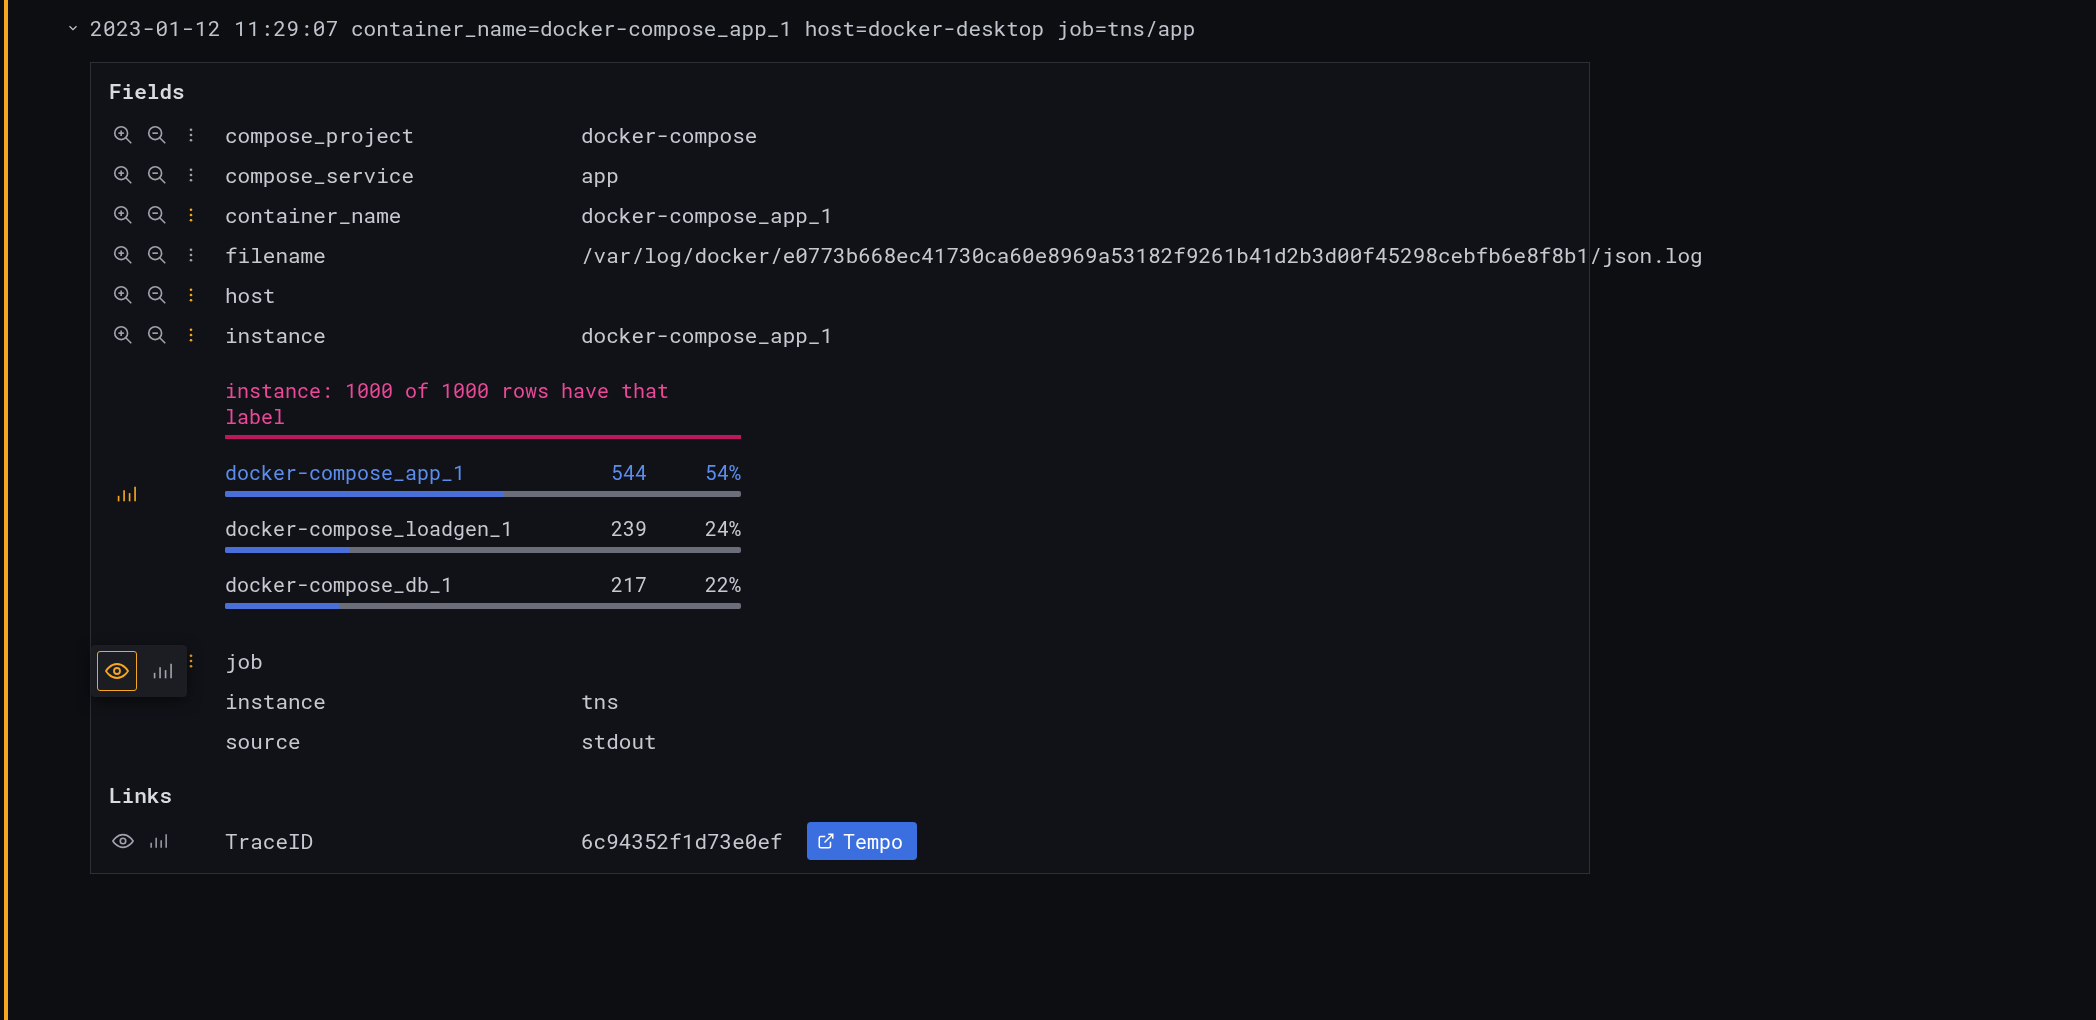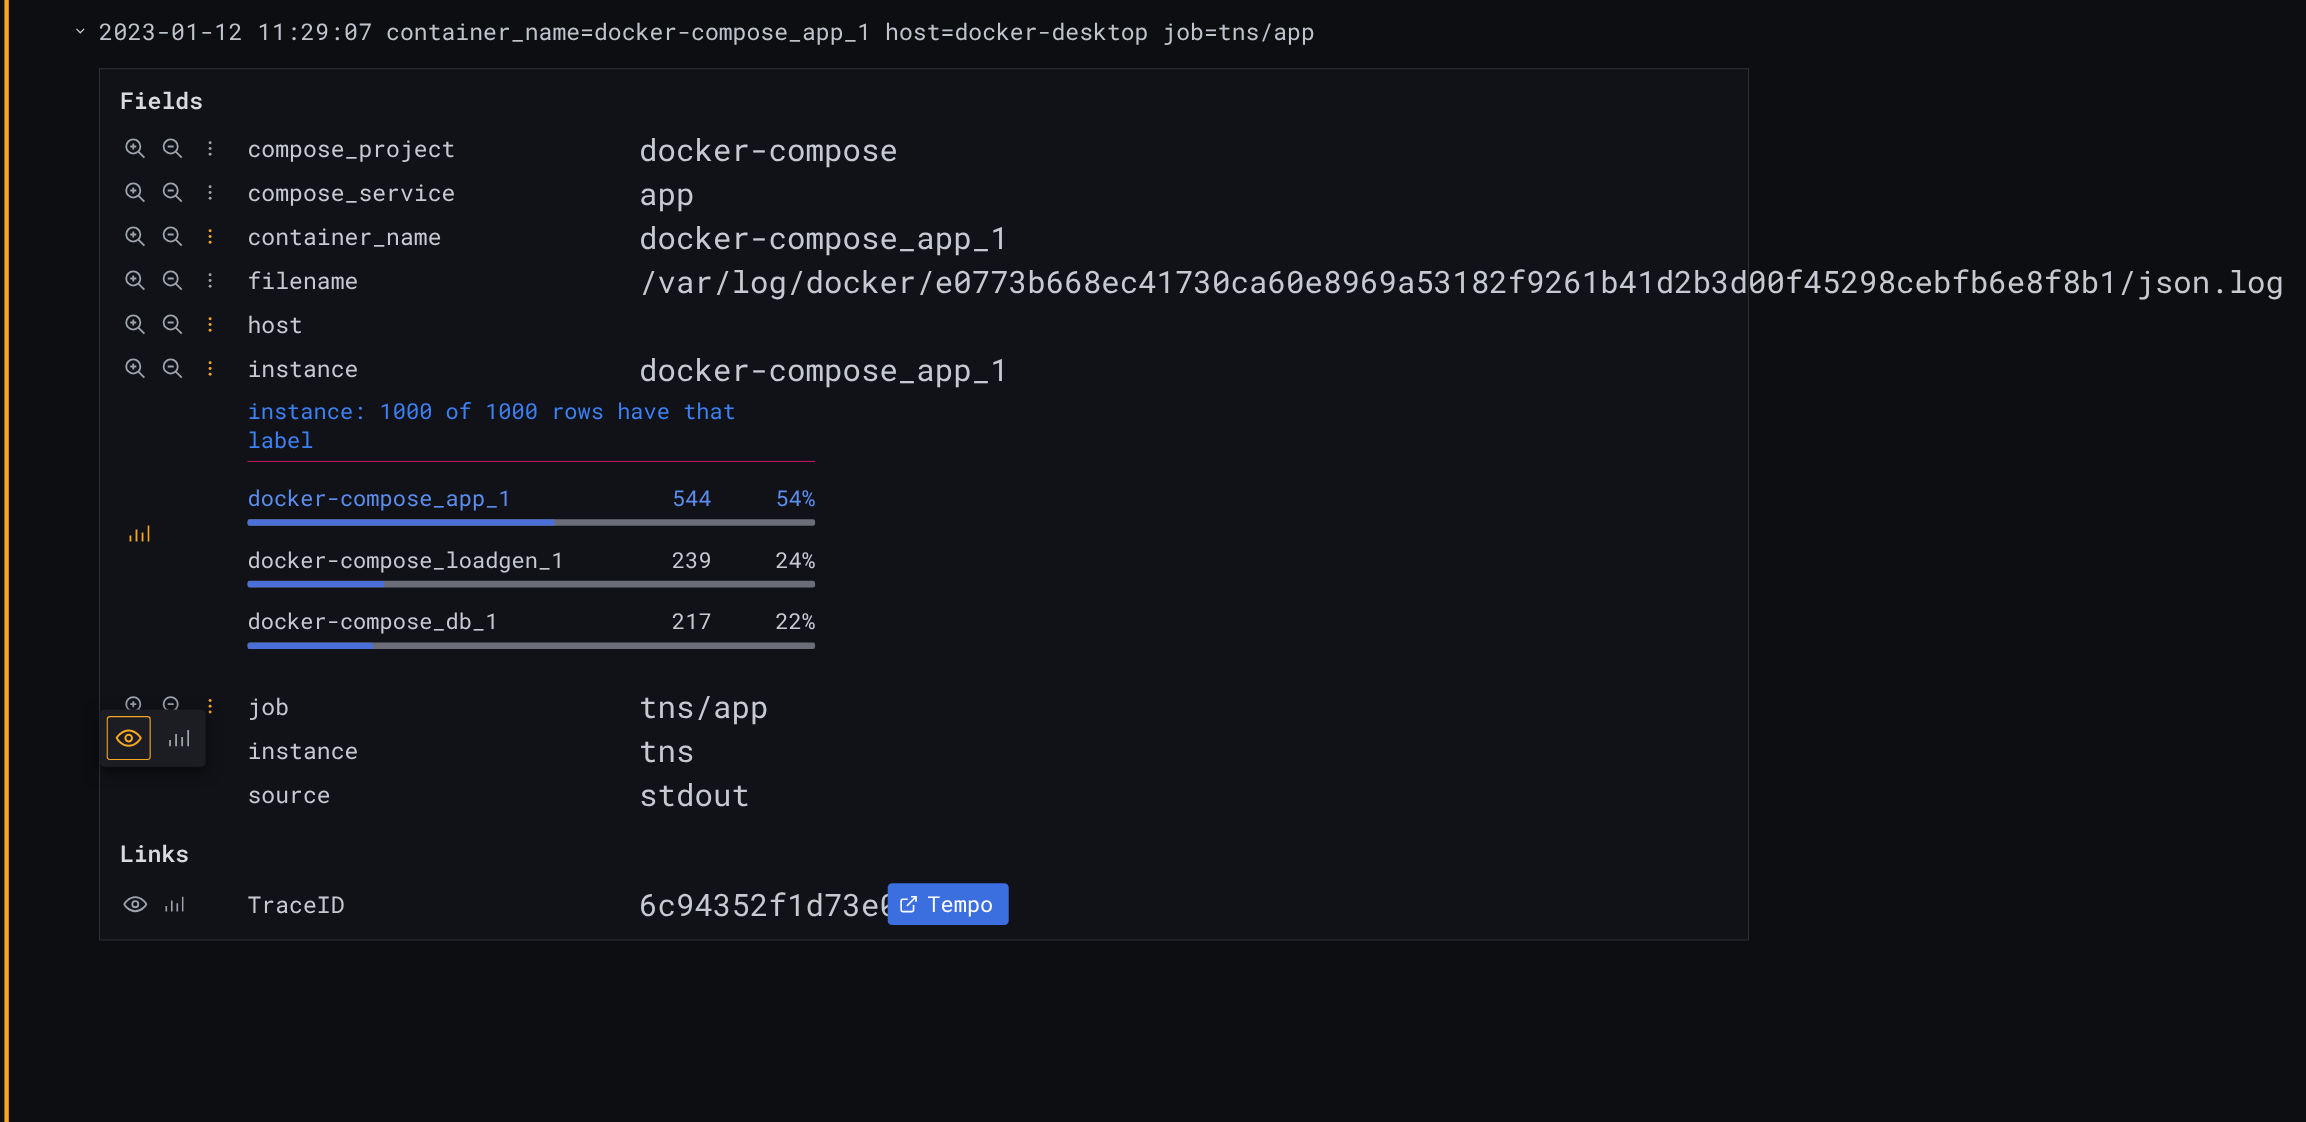--- a/index.html
+++ b/index.html
@@ -76,42 +76,43 @@
   .icon {
     width: 24px; height: 24px;
     display: inline-flex; align-items: center; justify-content: center;
     color: #9ea2ad;
     cursor: pointer;
   }
   .icon svg { stroke: currentColor; fill: none; stroke-width: 1.8; }
   .icon.dots { color: #9ea2ad; }
   .icon.dots.orange { color: #f5a623; }
   .field-key { color: #c7c9d1; font-size: 21px; }
-  .field-val { color: #c7c9d1; font-size: 28px; }
+  .field-val { color: #c7c9d1; font-size: 21px; }
   .stats-panel {
     display: grid;
     grid-template-columns: 110px 516px;
     column-gap: 6px;
     margin-top: 6px;
     margin-bottom: 14px;
   }
   .stats-icon-col {
     display: flex;
     align-items: center;
     justify-content: flex-start;
     padding-left: 4px;
   }
   .stats-icon { color: #f5a623; }
   .stats-body { }
   .stats-caption {
-    color: #3b82f6;
+    color: #ec4899;
     font-size: 20px;
-    border-bottom: 1px solid #be185d;
+    border-bottom: 4px solid #be185d;
     padding-bottom: 6px;
     margin-bottom: 20px;
+    margin-top: 16px;
   }
   .stat-row { margin-bottom: 18px; }
   .stat-top {
     display: flex;
     align-items: baseline;
     font-size: 20px;
     margin-bottom: 6px;
   }
   .stat-name { flex: 1; color: #c7c9d1; }
   .stat-count { width: 70px; text-align: left; color: #c7c9d1; }
@@ -436,21 +437,20 @@
             </span>
     <span class="icon dots orange">
               <svg width="18" height="18" viewBox="0 0 24 24">
                 <circle cx="12" cy="5" r="1.8" fill="currentColor" stroke="none"></circle>
                 <circle cx="12" cy="12" r="1.8" fill="currentColor" stroke="none"></circle>
                 <circle cx="12" cy="19" r="1.8" fill="currentColor" stroke="none"></circle>
               </svg>
             </span>
   </div>
           <div class="field-key">job</div>
-          <div class="field-val">tns/app</div>
         </div>
         <div class="field-row">
           <div class="icon-group"></div>
           <div class="field-key">instance</div>
           <div class="field-val">tns</div>
         </div>
         <div class="field-row">
           <div class="icon-group"></div>
           <div class="field-key">source</div>
           <div class="field-val">stdout</div>

